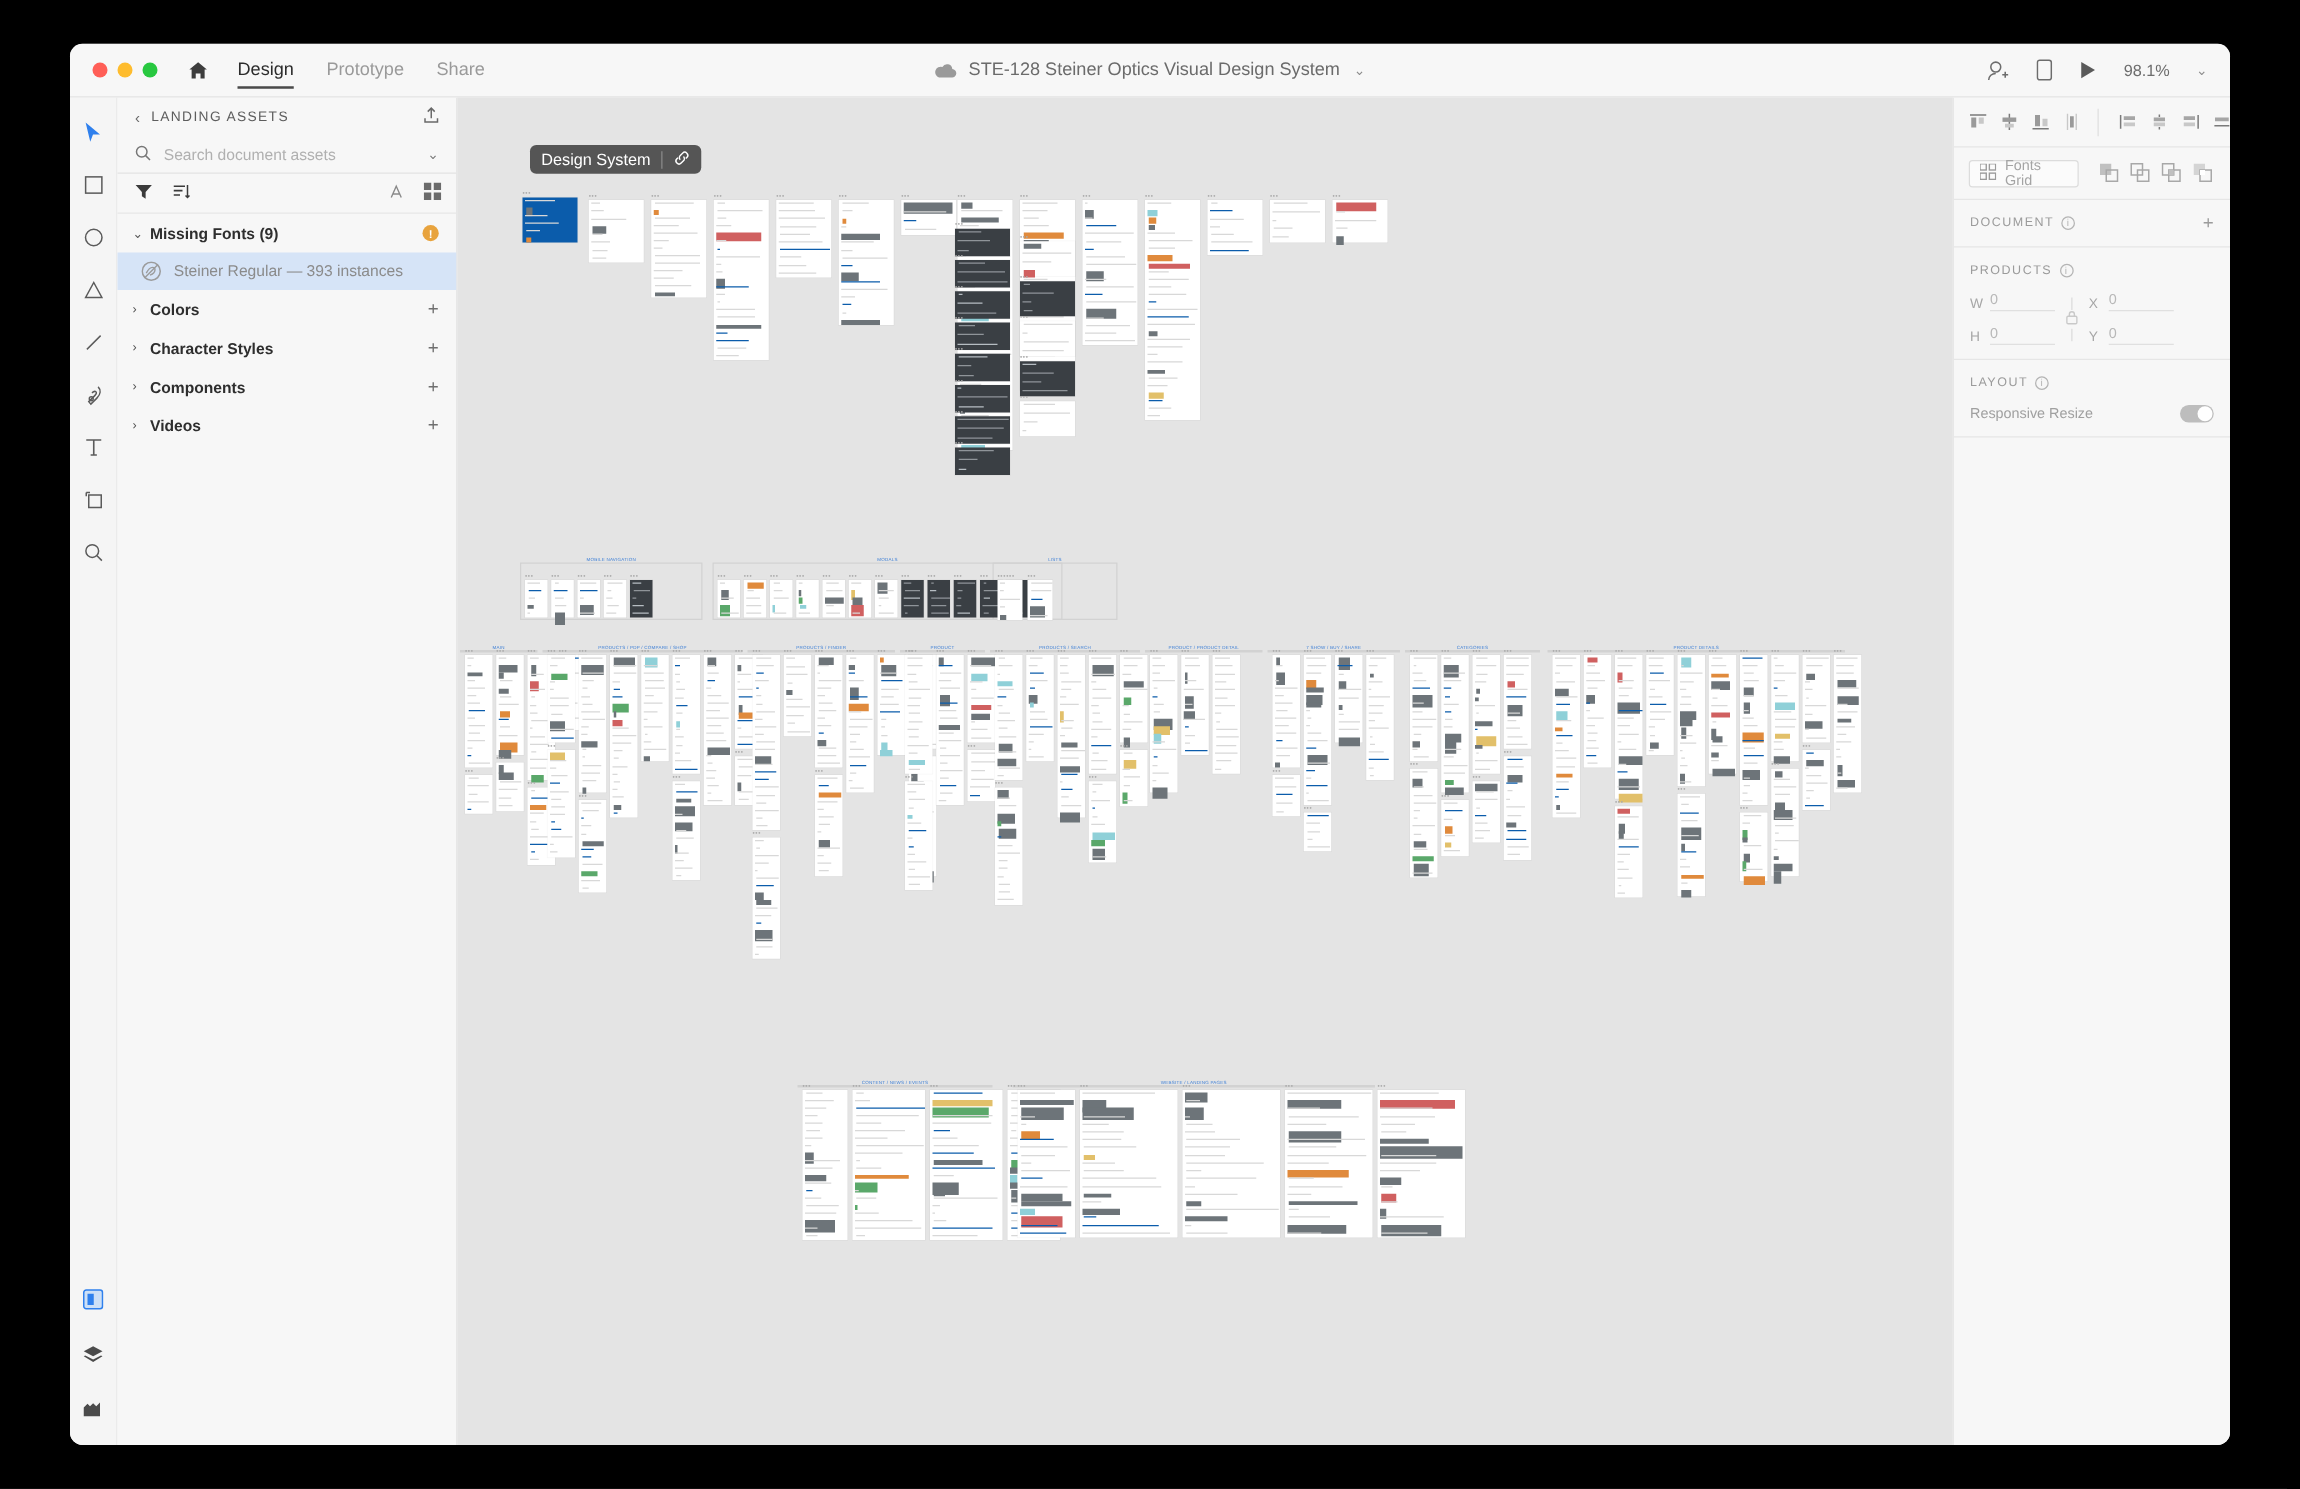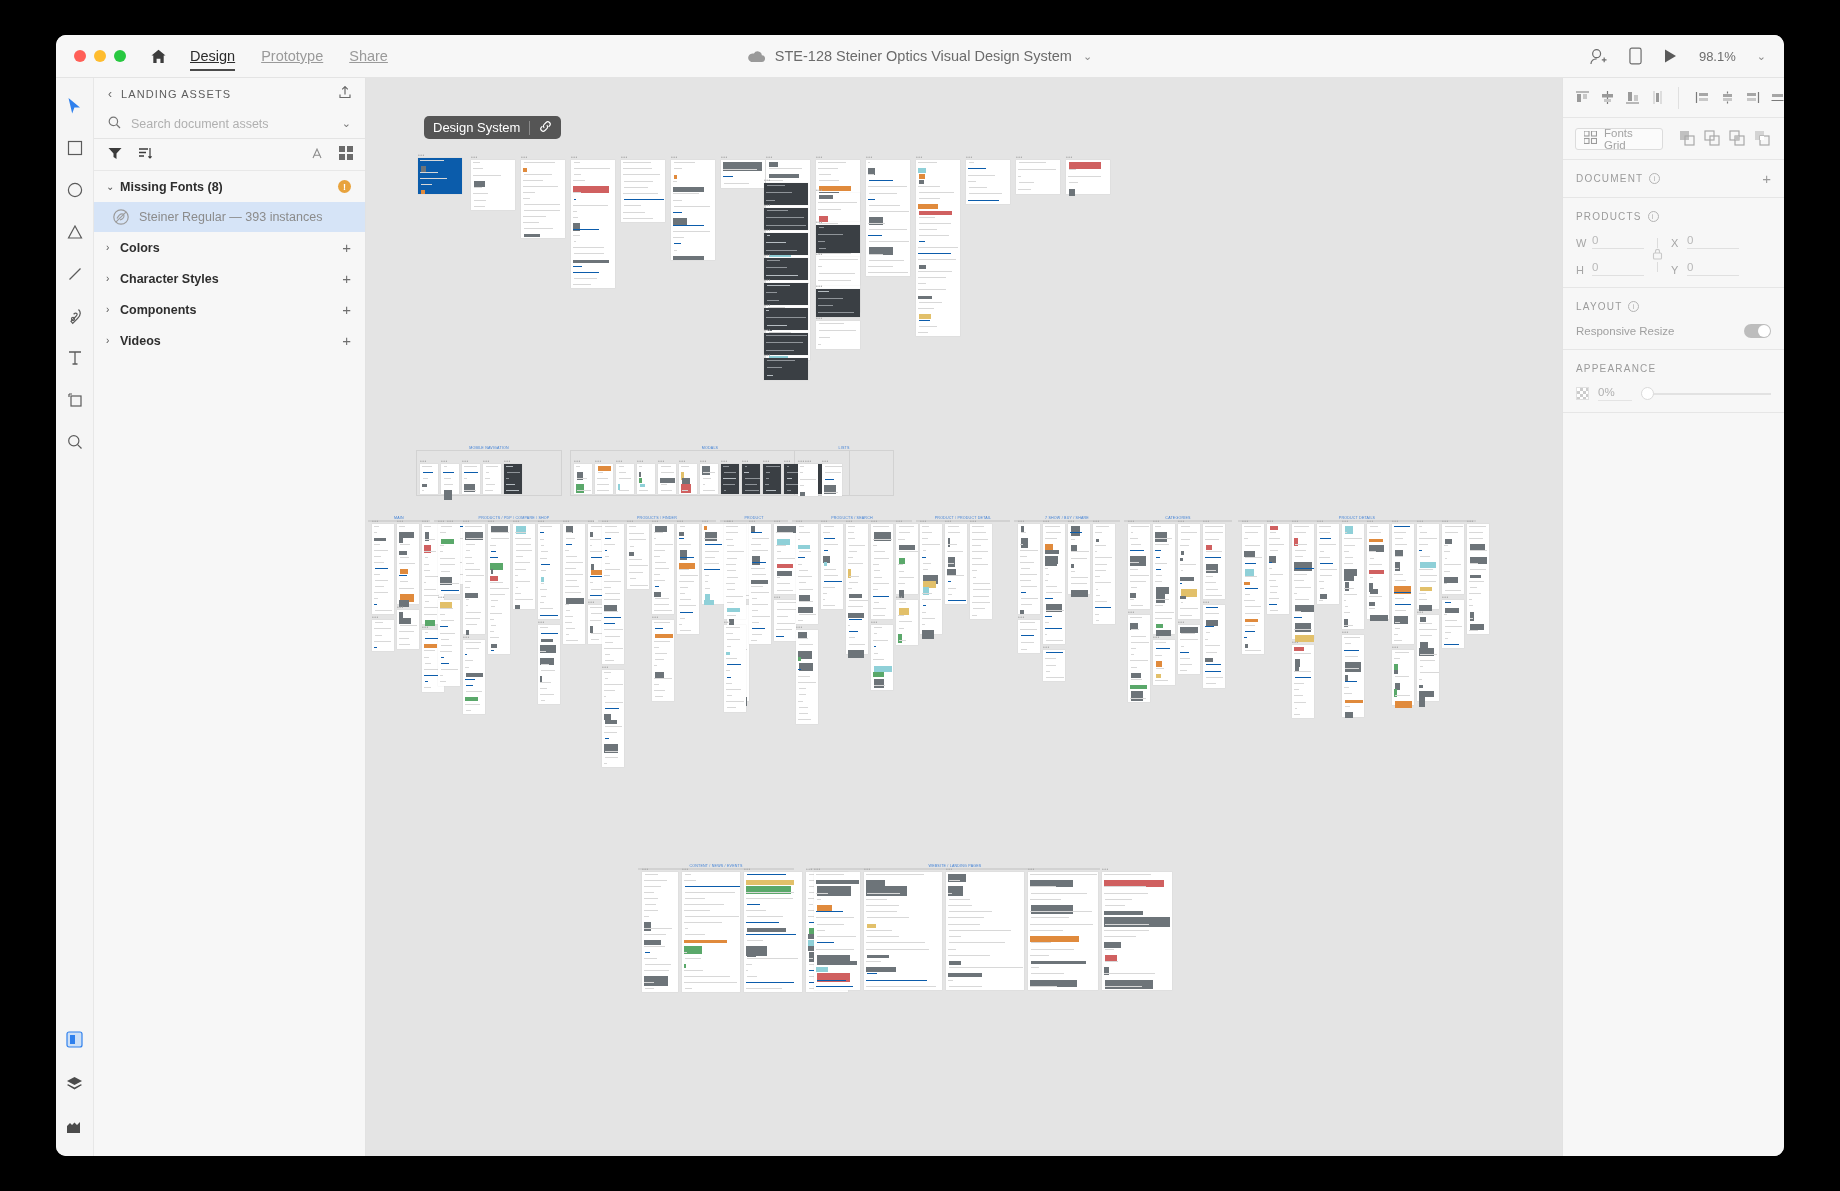--- a/index.html
+++ b/index.html
@@ -31,21 +31,21 @@
   .traffic { display: flex; gap: 8px; margin-left: 18px; }
   .dot { width: 12px; height: 12px; border-radius: 50%; }
   .dot.r { background: #ff5f57; }
   .dot.y { background: #febc2e; }
   .dot.g { background: #28c840; }
 
   .home-icon { margin-left: 22px; width: 20px; height: 20px; display:flex; align-items:center; justify-content:center; }
   .tabs { display: flex; align-items: center; gap: 26px; margin-left: 22px; height: 43px; }
   .tab {
     font-size: 14.5px; color: #9a9a9a; height: 43px;
-    display: flex; align-items: center; position: relative; cursor: default; text-decoration: underline;
+    display: flex; align-items: center; position: relative; cursor: default;
   }
   .tab.active { color: #2c2c2c; }
   .tab.active::after {
     content: ''; position: absolute; left: 0; right: 0; bottom: 7px;
     height: 1.5px; background: #4a4a4a;
   }
   .doc-title {
     position: absolute; left: 50%; transform: translateX(-50%);
     display: flex; align-items: center; gap: 9px;
     font-size: 14.5px; color: #6b6b6b;
@@ -439,21 +439,21 @@
                 <rect x="8" y="0" width="6" height="6" fill="#6b6b6b"></rect>
                 <rect x="0" y="8" width="6" height="6" fill="#6b6b6b"></rect>
                 <rect x="8" y="8" width="6" height="6" fill="#6b6b6b"></rect>
               </svg>
           </span>
         </span>
       </div>
 
       <div class="sec-row">
         <span class="sec-chev">⌄</span>
-        <span class="sec-label">Missing Fonts (8)</span>
+        <span class="sec-label">Missing Fonts (9)</span>
         <span class="warn-badge">!</span>
       </div>
 
       <div class="font-row">
         <span class="cc-ico">
           <svg width="16" height="16" viewBox="0 0 16 16">
               <circle cx="8" cy="8" r="7.2" fill="none" stroke="#9b9b9b" stroke-width="1.2"></circle>
               <path d="M4 9.5c1.6-3 3.4-4.6 5-4.6 1.3 0 2 .8 2 1.8 0 1.6-1.6 3.4-4 4.4" fill="none" stroke="#9b9b9b" stroke-width="1.1"></path>
               <path d="M2.8 13.2 13.2 2.8" stroke="#9b9b9b" stroke-width="1.1"></path>
             </svg>
@@ -2585,29 +2585,16 @@
         <div class="sec-hd">
           <span>LAYOUT</span>
           <i class="info-i">i</i>
         </div>
         <div class="resp-row">
           <span class="resp-lbl">Responsive Resize</span>
           <span class="toggle"></span>
         </div>
       </div>
 
-      <div class="sec">
-        <div class="sec-hd">
-          <span>APPEARANCE</span>
-        </div>
-        <div class="appear-row">
-          <span class="checker"></span>
-          <span class="op-val">0%</span>
-          <span class="slider">
-            <span class="slider-track"></span>
-            <span class="slider-knob"></span>
-          </span>
-        </div>
-      </div>
 
     </div>
   </div>
 </div>
 
 </body></html>

